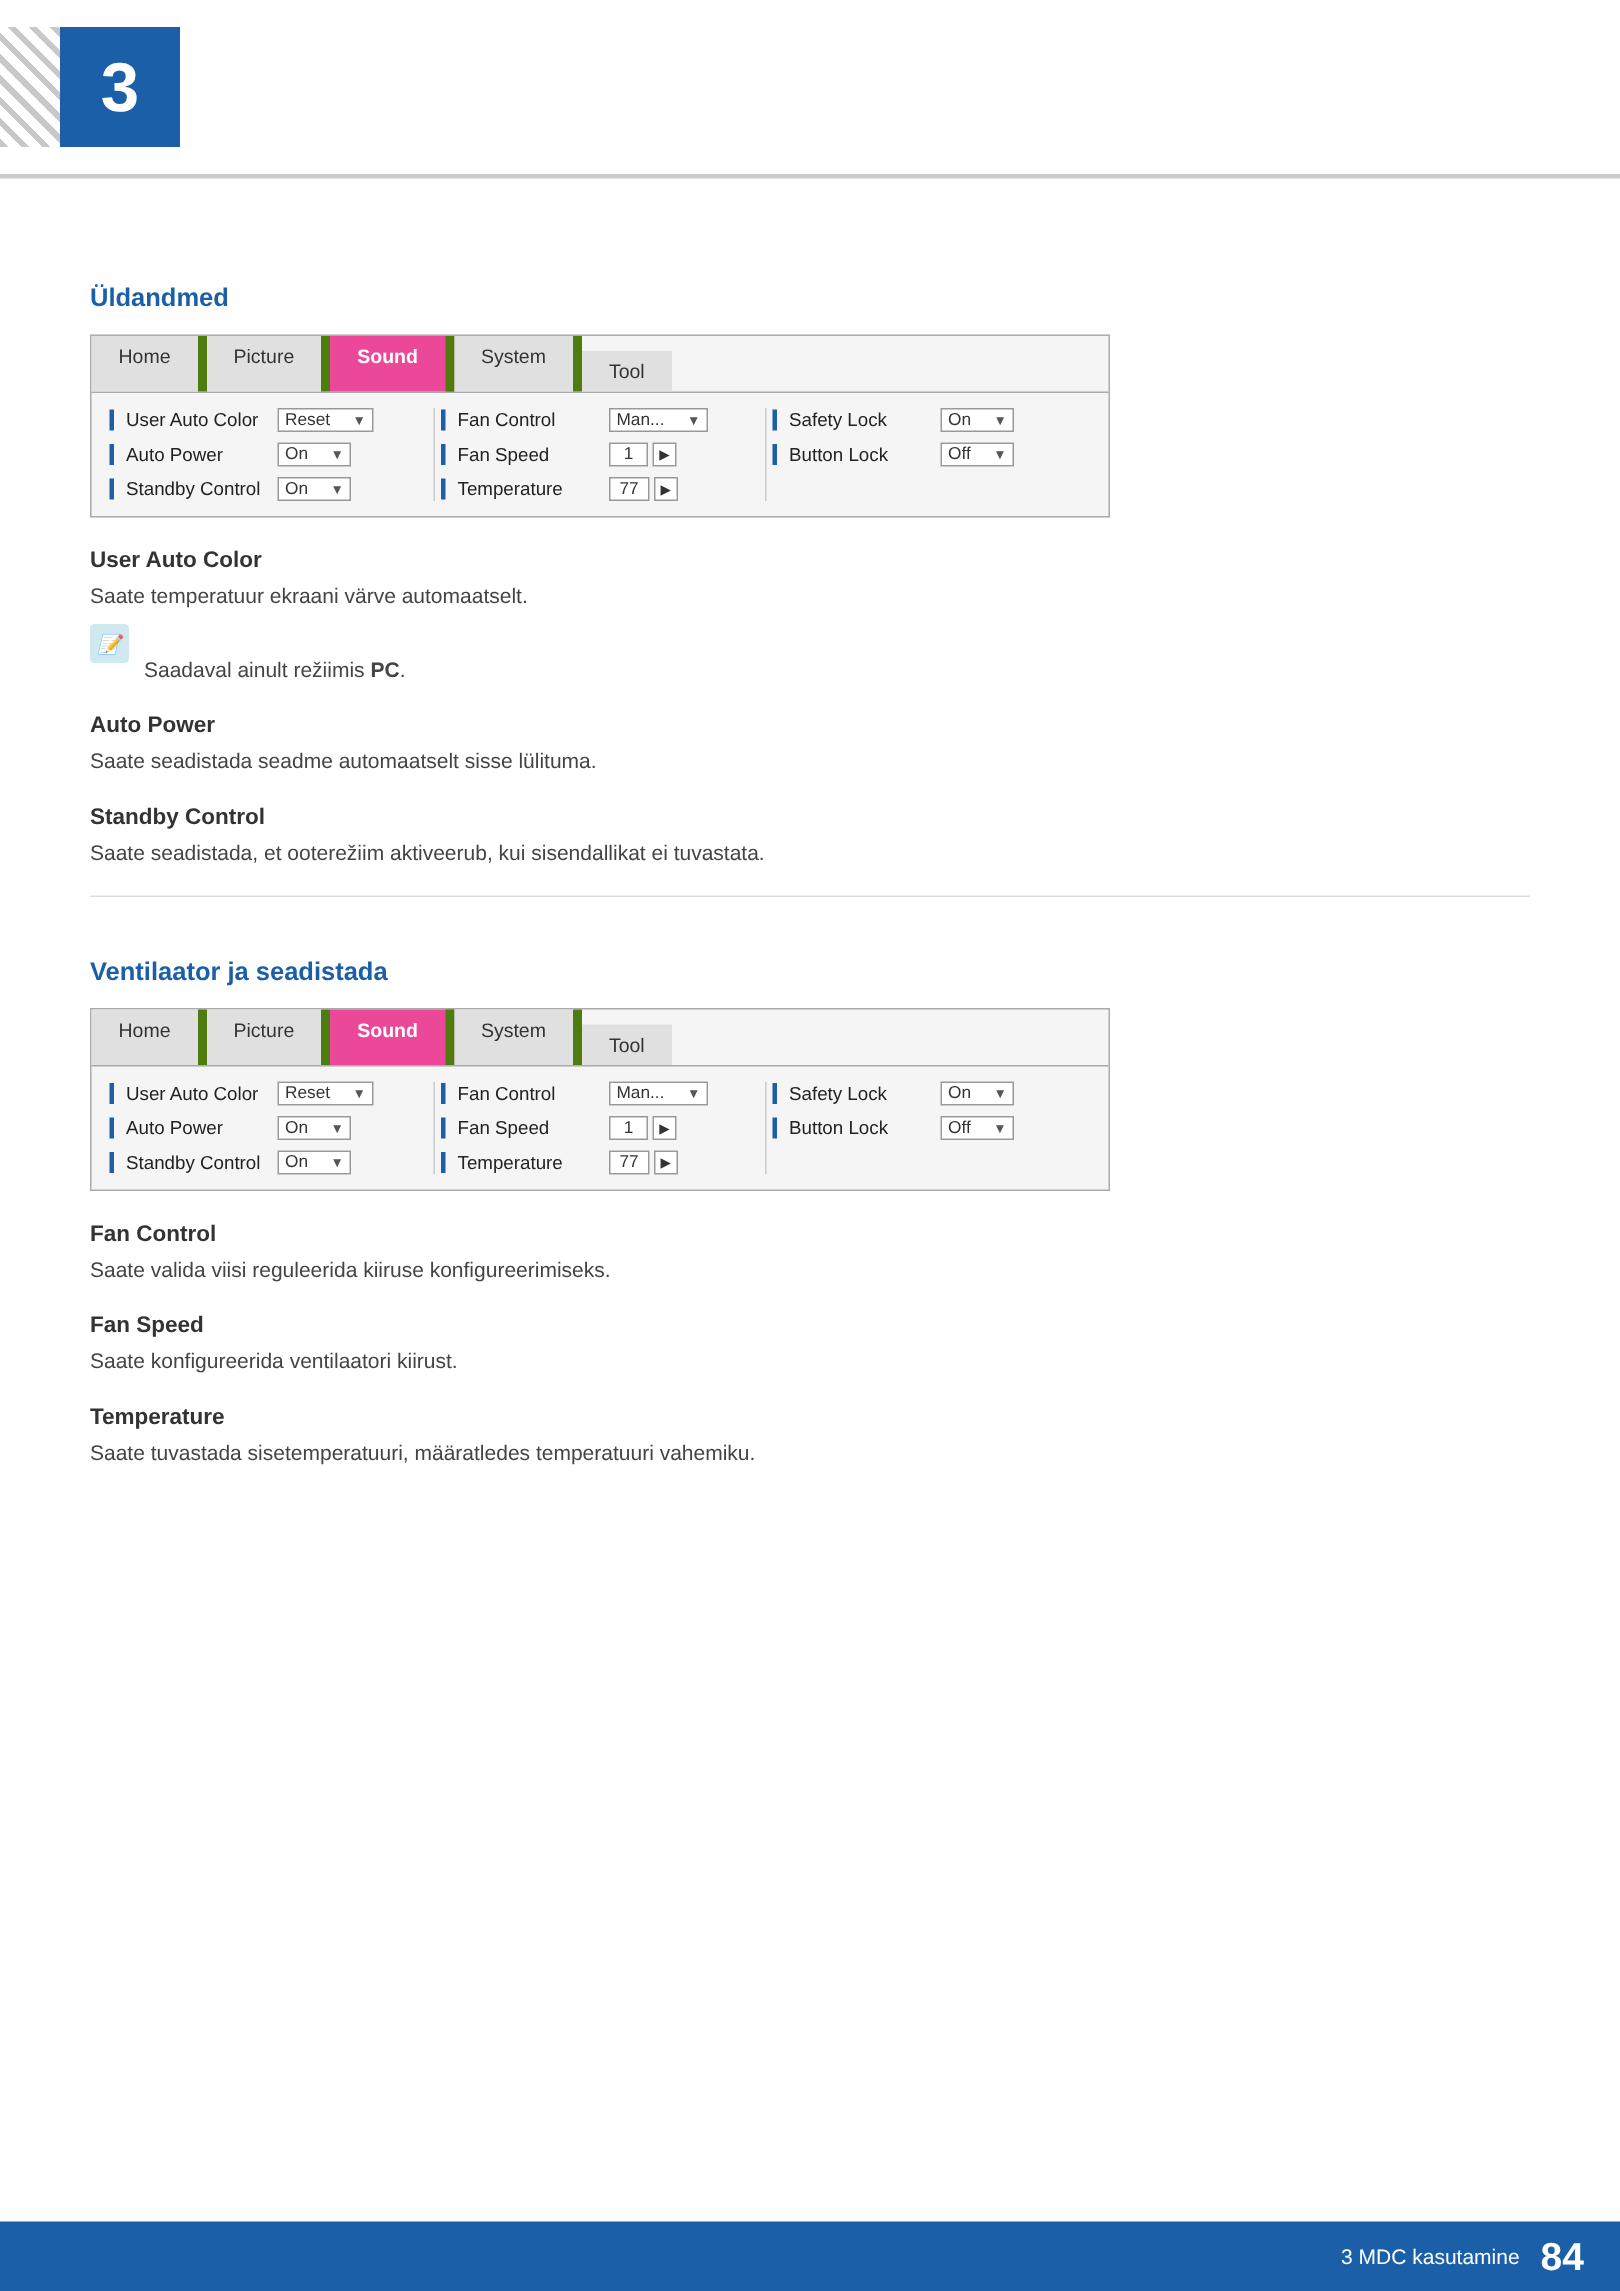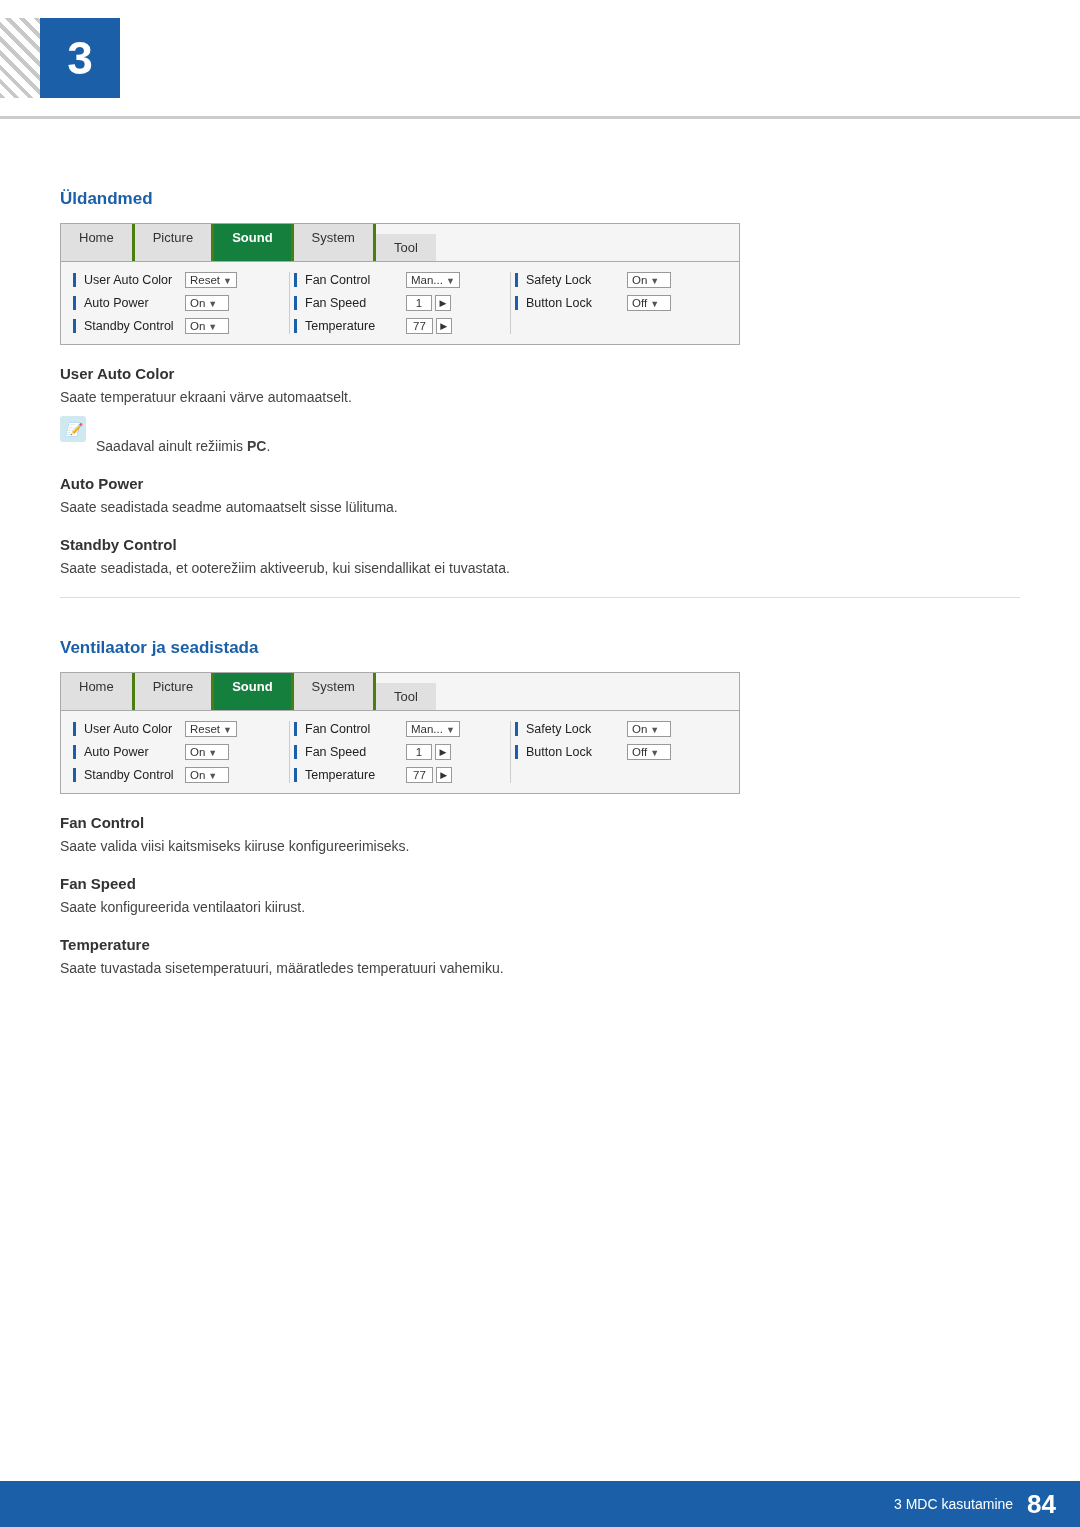--- a/index.html
+++ b/index.html
@@ -79,26 +79,26 @@
       margin-bottom: 20px;
       width: 680px;
     }
     .panel-tabs {
       display: flex;
       border-bottom: 1px solid #aaaaaa;
     }
     .panel-tab {
       padding: 6px 18px;
       font-size: 13px;
-      border-right: 3px solid #4d7c0f;
+      border-right: 6px solid #4d7c0f;
       background: #e0e0e0;
       cursor: pointer;
     }
     .panel-tab.active {
-      background: #15803d;
+      background: #ec4899;
       color: #ffffff;
       font-weight: bold;
     }
     .panel-tab:last-child {
       border-right: none;
       margin-top: 10px;
     }
     .panel-body {
       display: flex;
       padding: 10px 8px;
@@ -138,22 +138,22 @@
       display: flex;
       align-items: center;
       gap: 3px;
     }
     .dropdown {
       border: 1px solid #999;
       background: #fff;
       padding: 1px 4px;
       font-size: 11.5px;
       display: flex;
-      align-items: flex-end;
-      gap: 3px;
+      align-items: center;
+      gap: 15px;
       min-width: 44px;
     }
     .dropdown-arrow {
       font-size: 9px;
       color: #555;
     }
     .arrow-btn {
       border: 1px solid #999;
       background: #fff;
       width: 16px;
@@ -445,21 +445,21 @@
             <span>Off</span>
             <span class="dropdown-arrow">▼</span>
           </div>
         </div>
       </div>
     </div>
   </div>
 
 
   <div class="item-heading">Fan Control</div>
-  <div class="item-desc">Saate valida viisi kaitsmiseks kiiruse konfigureerimiseks.</div>
+  <div class="item-desc">Saate valida viisi reguleerida kiiruse konfigureerimiseks.</div>
 
   <div class="item-heading">Fan Speed</div>
   <div class="item-desc">Saate konfigureerida ventilaatori kiirust.</div>
 
   <div class="item-heading">Temperature</div>
   <div class="item-desc">Saate tuvastada sisetemperatuuri, määratledes temperatuuri vahemiku.</div>
 
 </div>
 
 <div class="page-footer">

